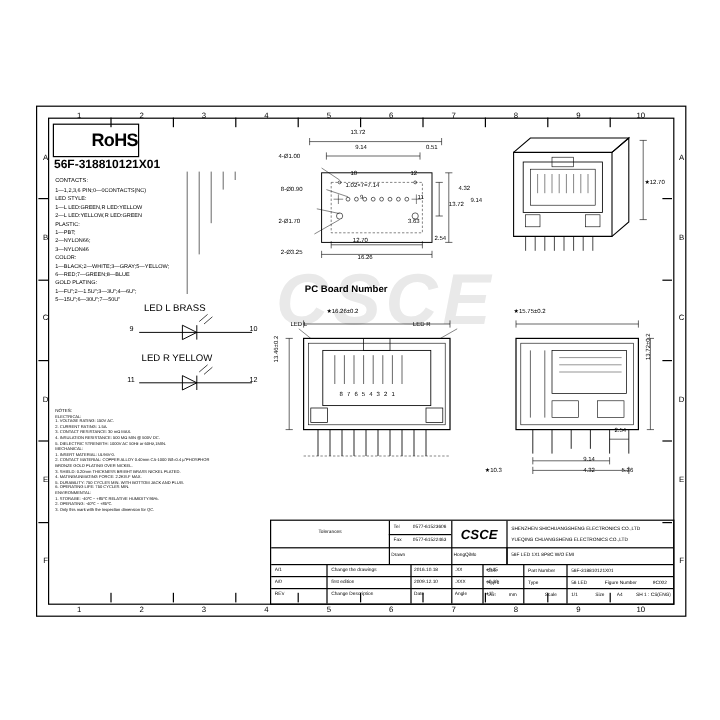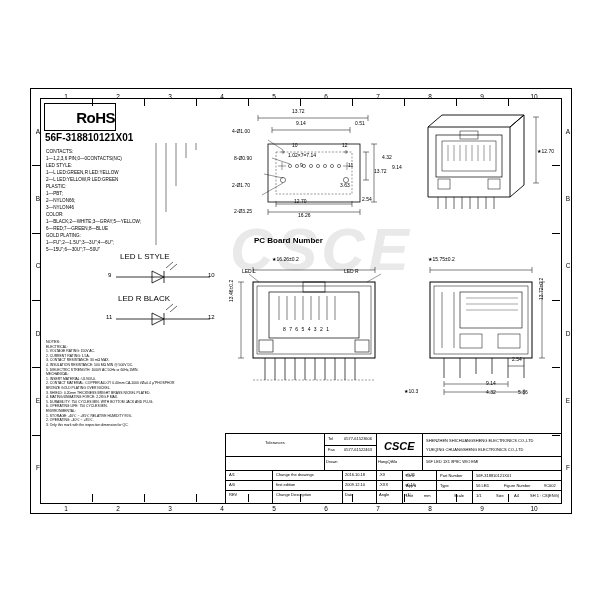--- a/index.html
+++ b/index.html
@@ -124,32 +124,32 @@
         <div>GOLD PLATING:</div>
         <div>1—FU";2—1.5U";3—3U";4—6U";</div>
         <div>5—15U";6—30U";7—50U"</div>
       </div>
   </div>
 
   <svg style="left:0;top:0;width:600px;height:600px">
     <path d="M196,143 L196,150 M186,143 L186,158 M176,143 L176,186 M166,143 L166,212 M156,143 L156,245" stroke="#000" stroke-width="0.5" fill="none"></path>
   </svg>
 
-  <div class="ledblk" style="left:120px;top:252px;">LED L  STYLE</div>
+  <div class="ledblk" style="left:120px;top:252px;">LED L  BRASS</div>
   <div class="lbl md" style="left:108px;top:272px;">9</div>
   <div class="lbl md" style="left:208px;top:272px;">10</div>
   <svg style="left:0;top:0;width:600px;height:600px">
     <line x1="116" y1="277" x2="210" y2="277" stroke="#000" stroke-width="0.8"></line>
     <polygon points="152,271 152,283 164,277" fill="none" stroke="#000" stroke-width="0.8"></polygon>
     <line x1="164" y1="271" x2="164" y2="283" stroke="#000" stroke-width="0.8"></line>
     <line x1="166" y1="268" x2="173" y2="262" stroke="#000" stroke-width="0.6"></line>
     <line x1="170" y1="270" x2="177" y2="264" stroke="#000" stroke-width="0.6"></line>
   </svg>
 
-  <div class="ledblk" style="left:118px;top:294px;">LED R  BLACK</div>
+  <div class="ledblk" style="left:118px;top:294px;">LED R  YELLOW</div>
   <div class="lbl md" style="left:106px;top:314px;">11</div>
   <div class="lbl md" style="left:208px;top:314px;">12</div>
   <svg style="left:0;top:0;width:600px;height:600px">
     <line x1="116" y1="319" x2="210" y2="319" stroke="#000" stroke-width="0.8"></line>
     <polygon points="152,313 152,325 164,319" fill="none" stroke="#000" stroke-width="0.8"></polygon>
     <line x1="164" y1="313" x2="164" y2="325" stroke="#000" stroke-width="0.8"></line>
     <line x1="166" y1="310" x2="173" y2="304" stroke="#000" stroke-width="0.6"></line>
     <line x1="170" y1="312" x2="177" y2="306" stroke="#000" stroke-width="0.6"></line>
   </svg>
 

